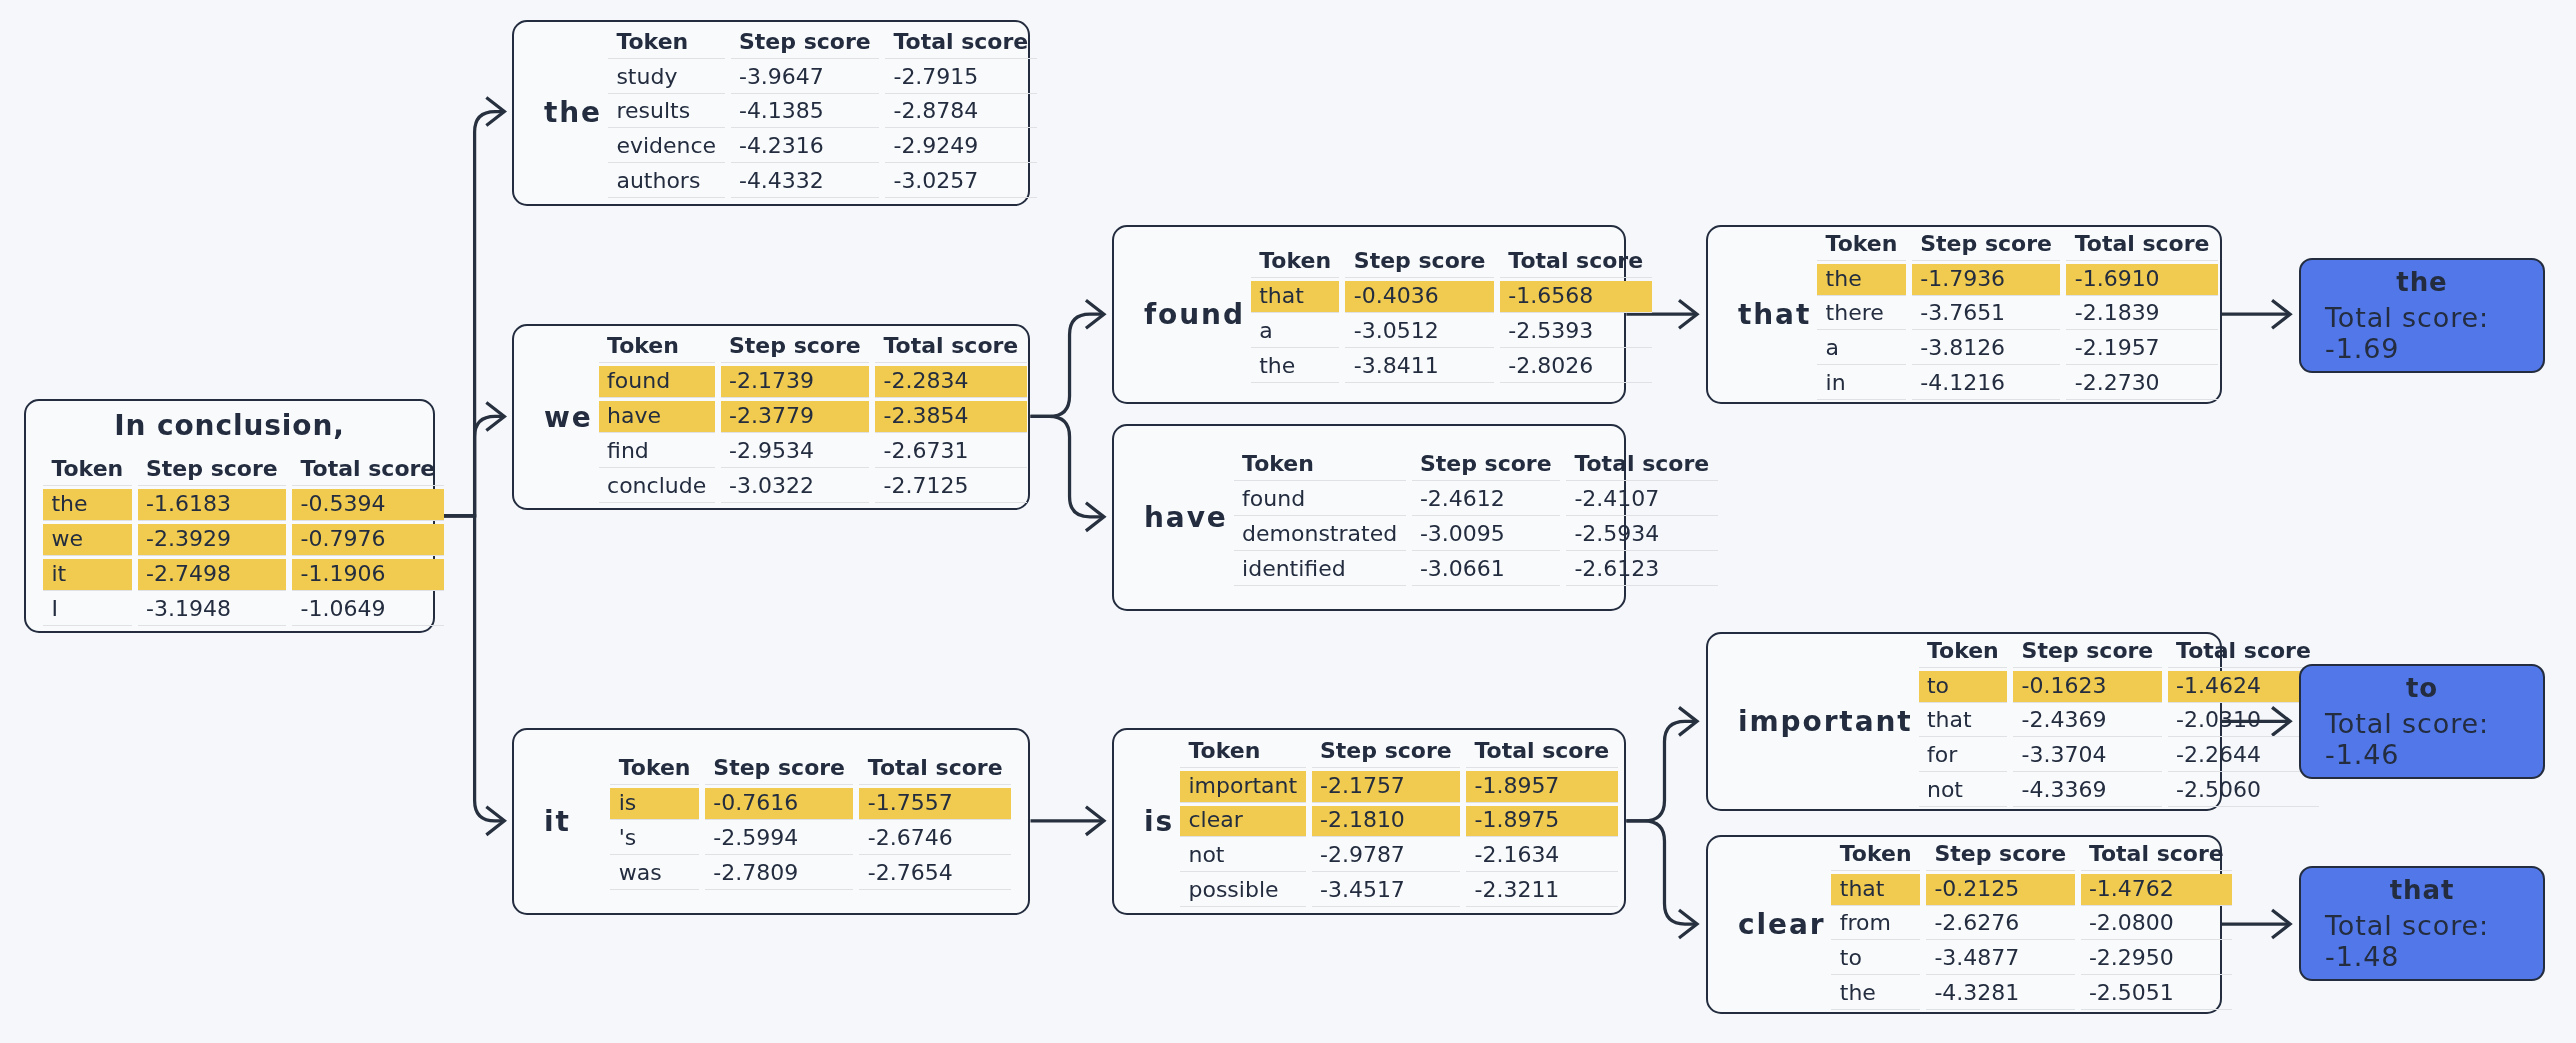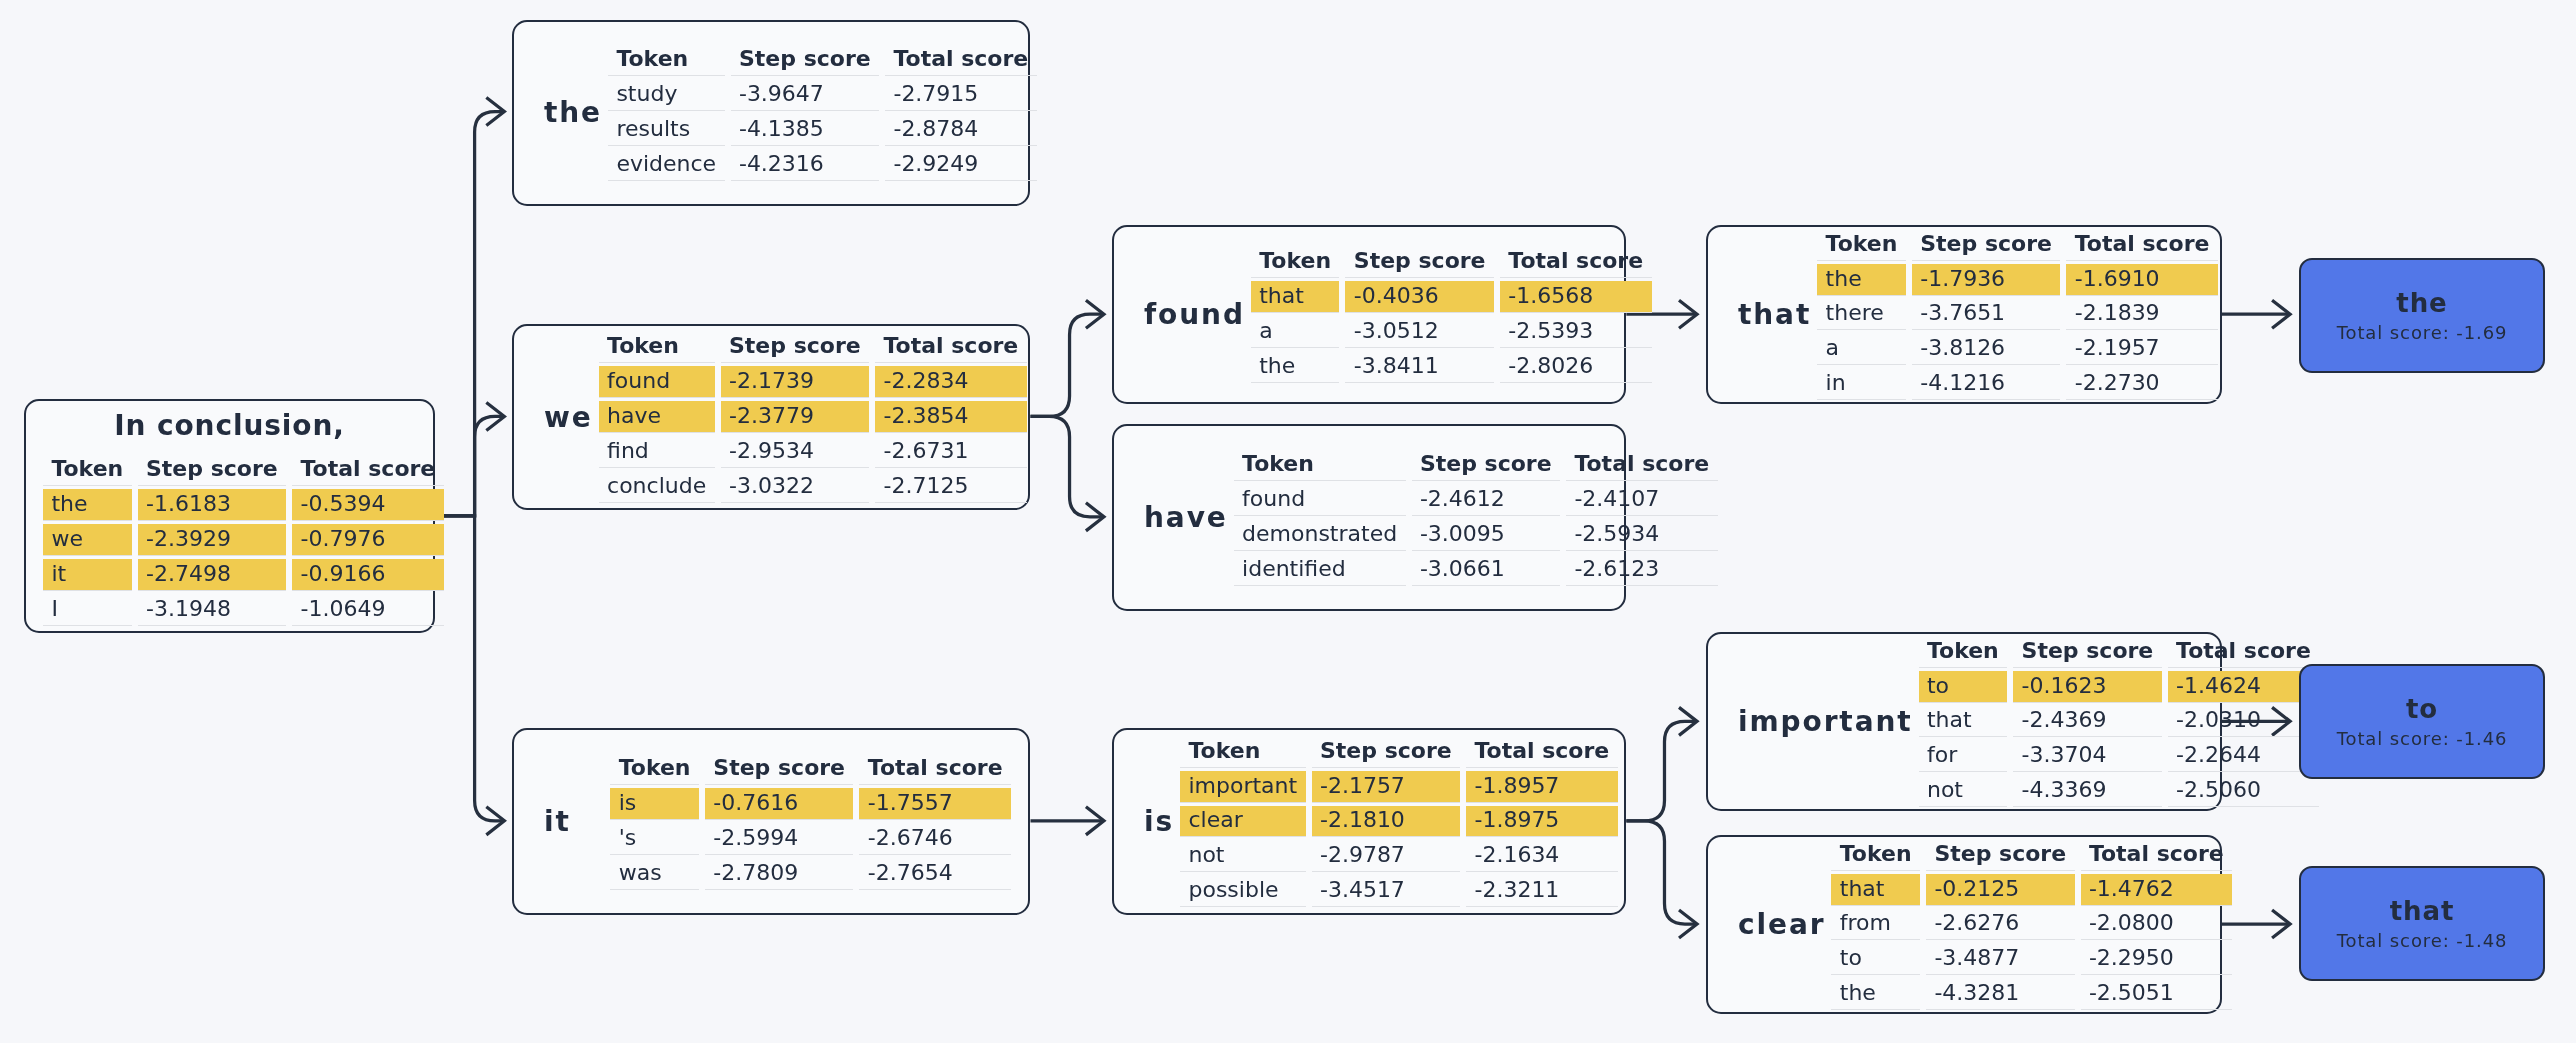--- a/index.html
+++ b/index.html
@@ -32,21 +32,21 @@
   }
   .thead .tcell{font-weight:bold;}
   .tcell.hl{background:#f0cb4f;}
 
   .final{
     position:absolute;background:#5277e8;border:2.8px solid #232d3f;border-radius:13px;
     box-sizing:border-box;display:flex;flex-direction:column;justify-content:center;
     align-items:center;gap:4.6px;color:#232d3f;
   }
   .final-label{font-weight:bold;font-size:26px;letter-spacing:0.9px;}
-  .final-score{font-size:18px;letter-spacing:0.9px;}
+  .final-score{font-size:27px;letter-spacing:0.9px;margin-left:24px;}
 
   
   #node-root      {left:24px;  top:399px; width:411px; height:234px;}
   #node-the       {left:512px; top:19.5px;  width:518px; height:186px;}
   #node-we        {left:512px; top:324px; width:518px; height:186px;}
   #node-it        {left:512px; top:728px; width:518px; height:187px;}
   #node-found     {left:1112px;top:225px; width:514px; height:179px;}
   #node-have      {left:1112px;top:424px; width:514px; height:187px;}
   #node-is        {left:1112px;top:728px; width:514px; height:187px;}
   #node-that      {left:1706px;top:225px; width:516px; height:179px;}
@@ -95,21 +95,21 @@
           <div class="tcell hl">-0.5394</div>
         </div>
         <div class="trow">
           <div class="tcell hl">we</div>
           <div class="tcell hl">-2.3929</div>
           <div class="tcell hl">-0.7976</div>
         </div>
         <div class="trow">
           <div class="tcell hl">it</div>
           <div class="tcell hl">-2.7498</div>
-          <div class="tcell hl">-0.9166</div>
+          <div class="tcell hl">-1.1906</div>
         </div>
         <div class="trow">
           <div class="tcell">I</div>
           <div class="tcell">-3.1948</div>
           <div class="tcell">-1.0649</div>
         </div>
       </div>
   </div>
 
   <div class="node" id="node-the">
@@ -128,20 +128,25 @@
         <div class="trow">
           <div class="tcell">results</div>
           <div class="tcell">-4.1385</div>
           <div class="tcell">-2.8784</div>
         </div>
         <div class="trow">
           <div class="tcell">evidence</div>
           <div class="tcell">-4.2316</div>
           <div class="tcell">-2.9249</div>
         </div>
+        <div class="trow">
+          <div class="tcell">authors</div>
+          <div class="tcell">-4.4332</div>
+          <div class="tcell">-3.0257</div>
+        </div>
       </div>
   </div>
 
   <div class="node" id="node-we">
     <div class="node-label">we</div>
     <div class="table">
         <div class="trow thead">
           <div class="tcell">Token</div>
           <div class="tcell">Step score</div>
           <div class="tcell">Total score</div>

